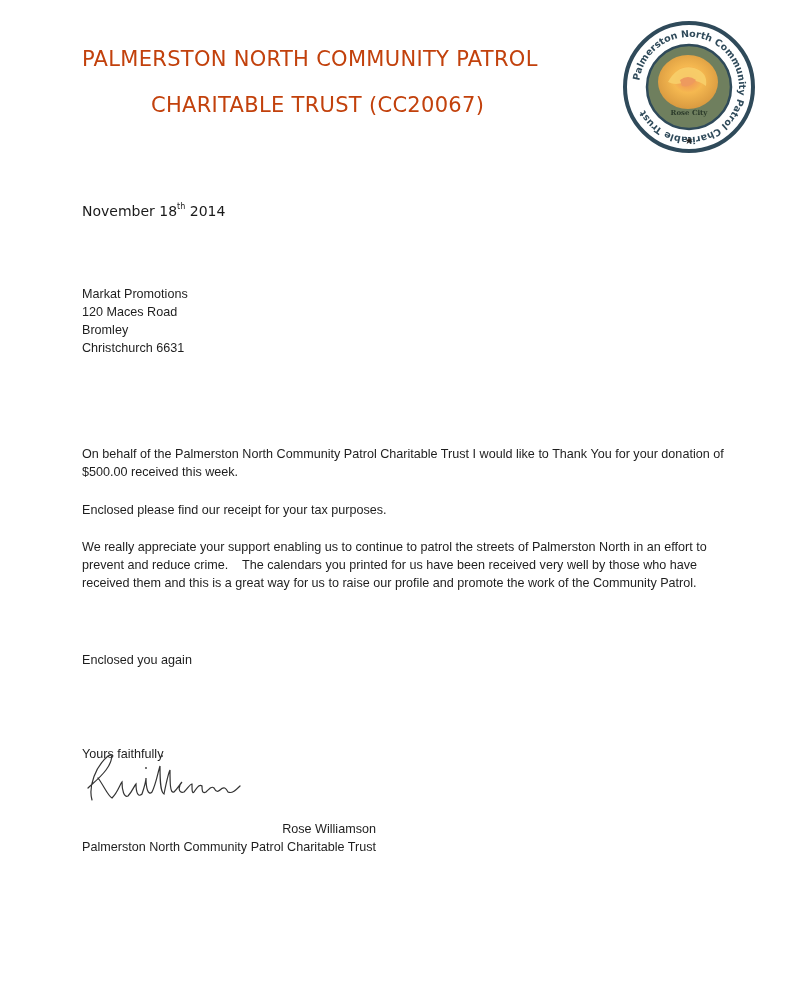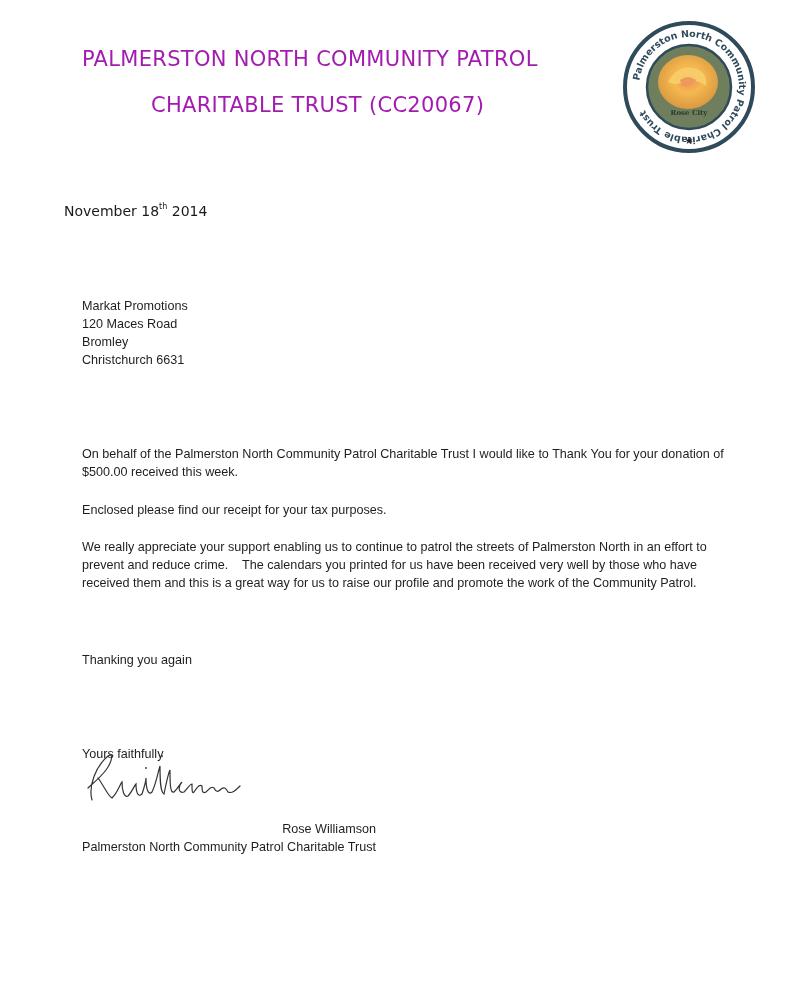--- a/index.html
+++ b/index.html
@@ -1,24 +1,24 @@
 <!DOCTYPE html>
 <html><head>
 <meta charset="utf-8">
 <style>
   html, body { margin: 0; padding: 0; background: #ffffff; }
   body { width: 800px; height: 1000px; position: relative; overflow: hidden; color: #222; }
-  .title { position: absolute; font-family: "DejaVu Sans", sans-serif; font-size: 21px; color: #a21caf; letter-spacing: 0.3px; white-space: nowrap; }
+  .title { position: absolute; font-family: "DejaVu Sans", sans-serif; font-size: 21px; color: #c2410c; letter-spacing: 0.3px; white-space: nowrap; }
   .t1 { left: 82px; top: 47px; }
   .t2 { left: 151px; top: 93px; }
   .logo { position: absolute; left: 622px; top: 20px; width: 134px; height: 134px; }
-  .date { position: absolute; left: 64px; top: 203px; font-family: "DejaVu Sans", sans-serif; font-size: 14px; color: #1a1a1a; }
+  .date { position: absolute; left: 82px; top: 203px; font-family: "DejaVu Sans", sans-serif; font-size: 14px; color: #1a1a1a; }
   .date sup { font-size: 8px; vertical-align: 7px; line-height: 0; }
   .body-text { font-family: "Liberation Sans", sans-serif; font-size: 12.6px; color: #1e1e1e; line-height: 18px; }
-  .addr { position: absolute; left: 82px; top: 297px; }
+  .addr { position: absolute; left: 82px; top: 285px; }
   .addr div { height: 18px; }
   .p { position: absolute; left: 82px; width: 650px; margin: 0; }
   .p1 { top: 445px; }
   .p2 { top: 501px; }
   .p3 { top: 538px; }
   .p4 { top: 651px; }
   .p5 { top: 707px; margin-top: 38px; }
   .sig { position: absolute; left: 78px; top: 748px; width: 190px; height: 60px; }
   .signer { position: absolute; left: 82px; top: 820px; }
   .signer div { height: 18px; text-align: right; }
@@ -57,21 +57,21 @@
 <div class="addr body-text">
   <div>Markat Promotions</div>
   <div>120 Maces Road</div>
   <div>Bromley</div>
   <div>Christchurch 6631</div>
 </div>
 
 <p class="p p1 body-text">On behalf of the Palmerston North Community Patrol Charitable Trust I would like to Thank You for your donation of $500.00 received this week.</p>
 <p class="p p2 body-text">Enclosed please find our receipt for your tax purposes.</p>
 <p class="p p3 body-text" style="white-space: pre-wrap;">We really appreciate your support enabling us to continue to patrol the streets of Palmerston North in an effort to prevent and reduce crime.    The calendars you printed for us have been received very well by those who have received them and this is a great way for us to raise our profile and promote the work of the Community Patrol.</p>
-<p class="p p4 body-text">Thanking you again</p>
+<p class="p p4 body-text">Enclosed you again</p>
 <p class="p p5 body-text">Yours faithfully</p>
 
 <div class="sig">
   <svg width="190" height="60" viewBox="0 0 190 60">
     <path d="M14 52 C10 38 18 18 30 8 C36 4 34 14 28 22 C22 30 14 36 10 40 M20 30 C26 38 30 48 34 50
              C40 44 42 36 44 34 C44 42 46 50 50 48 C54 44 56 38 58 36 C58 44 60 50 64 46
              C66 40 68 32 68 30 C68 40 70 48 74 44 C78 36 80 24 82 18 C82 30 82 44 86 46
              C88 36 90 26 92 22 C92 34 92 46 96 44 C100 40 102 36 104 34 C100 38 100 46 106 44
              C110 40 112 36 114 36 C114 42 114 46 116 44 C120 38 122 36 124 38 C124 42 124 46 128 44
              C132 40 134 38 136 40 C138 44 140 44 142 42 C146 38 148 40 150 44 C154 46 158 42 162 38" fill="none" stroke="#333" stroke-width="1.2" stroke-linecap="round"></path>

